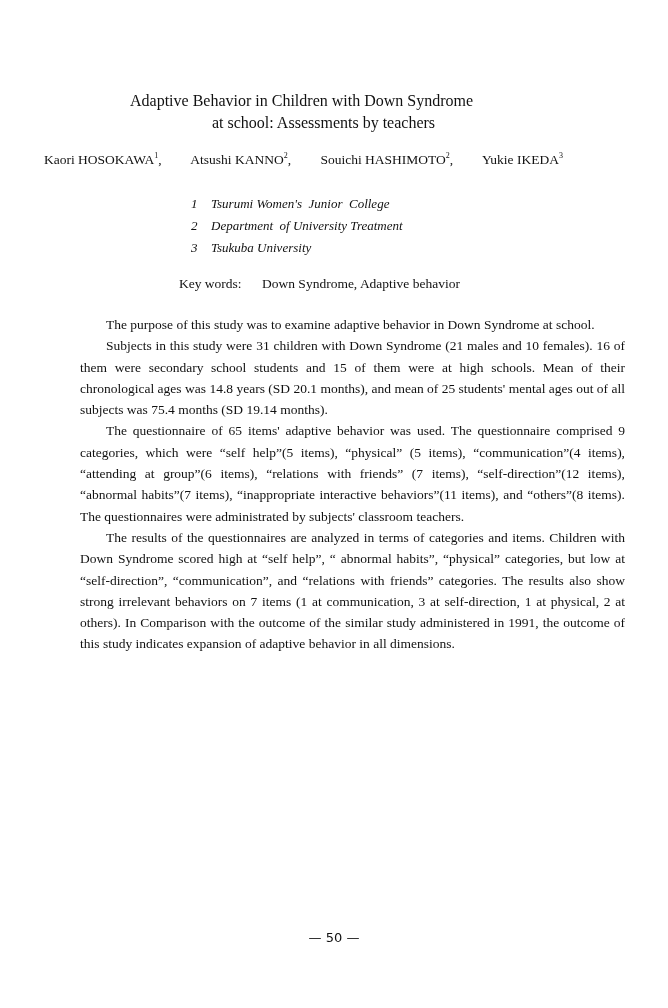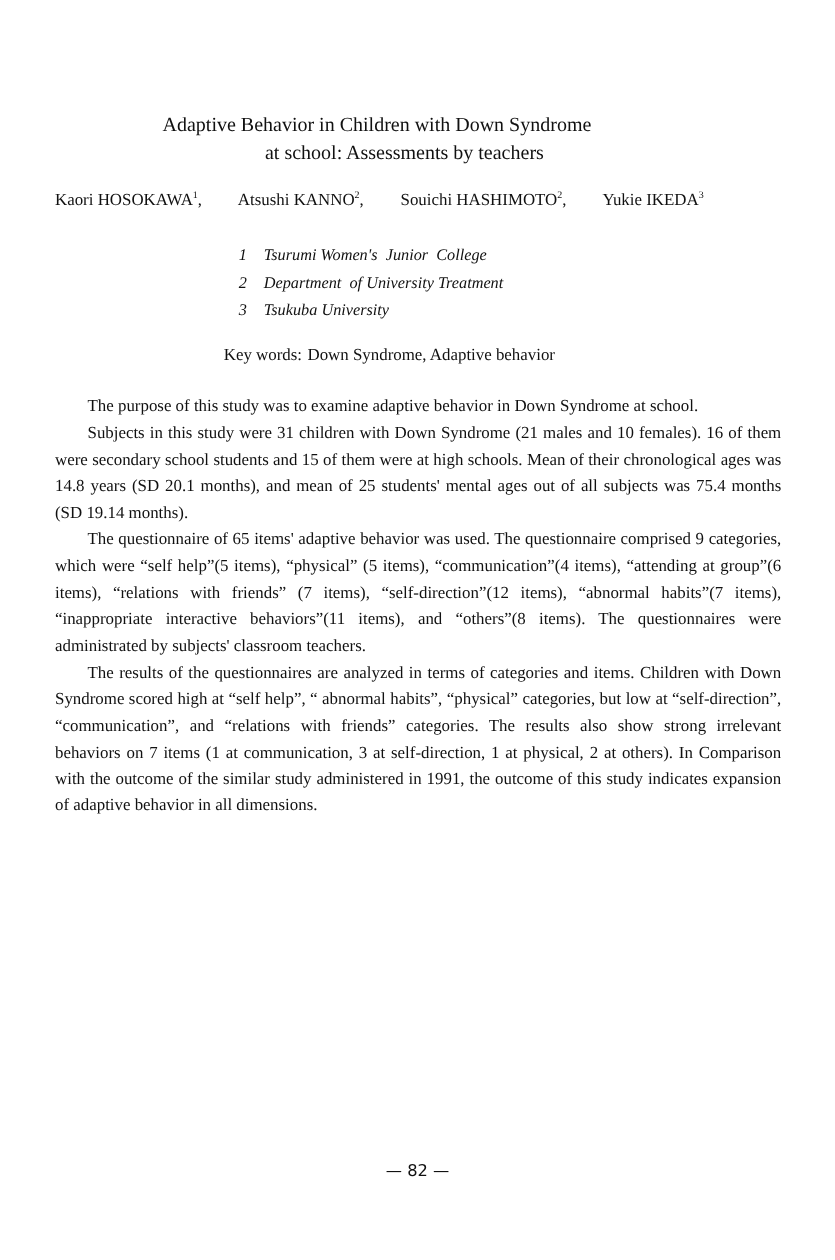--- a/index.html
+++ b/index.html
@@ -6,24 +6,24 @@
   body { width: 668px; height: 1008px; position: relative; overflow: hidden;
          font-family: "Liberation Serif", "DejaVu Serif", serif; color: #111; }
   .title { position: absolute; left: 130px; top: 90px; font-size: 16px; font-weight: normal; line-height: 22px; }
   .title .l2 { display: block; padding-left: 44px; text-align: center; }
   .authors { position: absolute; left: 44px; top: 151px; font-size: 13.5px; white-space: nowrap; }
   .authors .author { margin-right: 26px; margin-top: 28px; }
   .authors sup { font-size: 8px; vertical-align: 6px; }
   .affil { position: absolute; left: 191px; top: 193px; font-size: 13px; font-style: italic; line-height: 22px; }
   .affil .num { display: inline-block; width: 20px; }
   .kw { position: absolute; left: 179px; top: 276px; font-size: 13.5px; white-space: nowrap; }
-  .kw .lbl { margin-right: 1px; }
+  .kw .lbl { margin-right: 17px; }
   .body { position: absolute; left: 44px; top: 314px; width: 581px; font-size: 13.5px; line-height: 21.3px; text-align: justify; }
   .body p { margin: 0; }
-  .body p.ind { text-indent: 26px; }
+  .body p.ind { text-indent: 26px; margin-left: 36px; }
   .pageno { position: absolute; left: 0; width: 668px; top: 930px; text-align: center; font-family: "DejaVu Sans", sans-serif; font-size: 13px; }
 </style>
 </head>
 <body>
 
 <div class="title">
   <span>Adaptive Behavior in Children with Down Syndrome</span>
   <span class="l2">at school: Assessments by teachers</span>
 </div>
 
@@ -45,13 +45,13 @@
   <span>Down Syndrome, Adaptive behavior</span>
 </div>
 
 <div class="body">
   <p class="ind">The purpose of this study was to examine adaptive behavior in Down Syndrome at school.</p>
   <p class="ind">Subjects in this study were 31 children with Down Syndrome (21 males and 10 females). 16 of them were secondary school students and 15 of them were at high schools. Mean of their chronological ages was 14.8 years (SD 20.1 months), and mean of 25 students' mental ages out of all subjects was 75.4 months (SD 19.14 months).</p>
   <p class="ind">The questionnaire of 65 items' adaptive behavior was used. The questionnaire comprised 9 categories, which were “self help”(5 items), “physical” (5 items),  “communication”(4 items), “attending at group”(6 items), “relations with friends” (7 items),  “self-direction”(12 items), “abnormal habits”(7 items), “inappropriate interactive behaviors”(11 items), and “others”(8 items). The questionnaires were administrated by subjects' classroom teachers.</p>
   <p class="ind">The results of the questionnaires are analyzed in terms of categories and items.  Children with Down Syndrome scored high at “self help”, “ abnormal habits”, “physical” categories, but low at “self-direction”, “communication”, and “relations with friends” categories. The results also show strong irrelevant behaviors on 7 items (1 at communication, 3 at self-direction, 1 at physical, 2 at others). In Comparison with the outcome of the similar study administered in 1991, the outcome of this study indicates expansion of adaptive behavior in all dimensions.</p>
 </div>
 
-<div class="pageno">— 82 —</div>
+<div class="pageno">— 50 —</div>
 
 </body></html>

